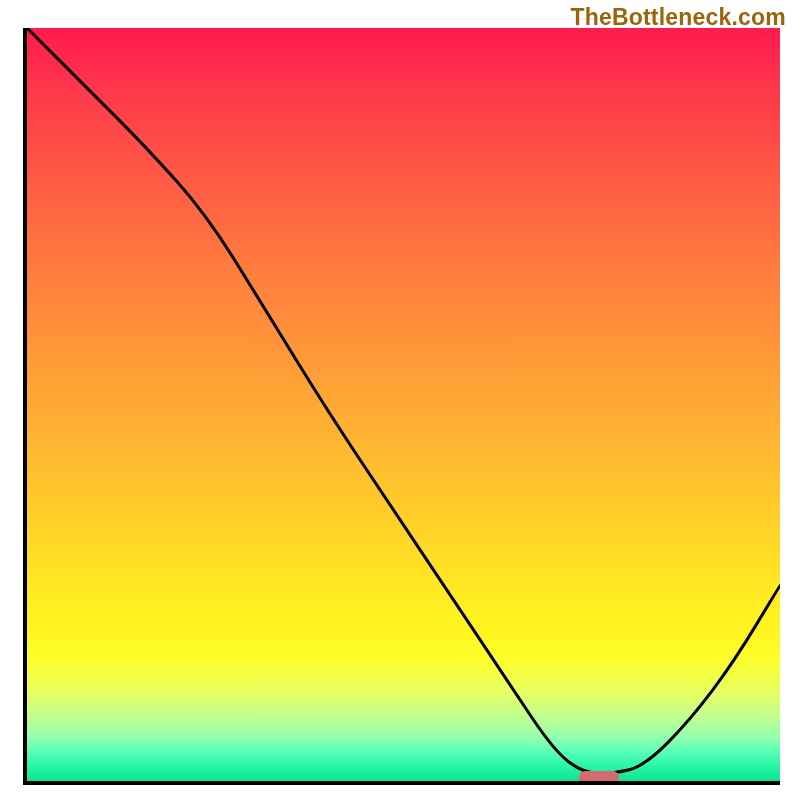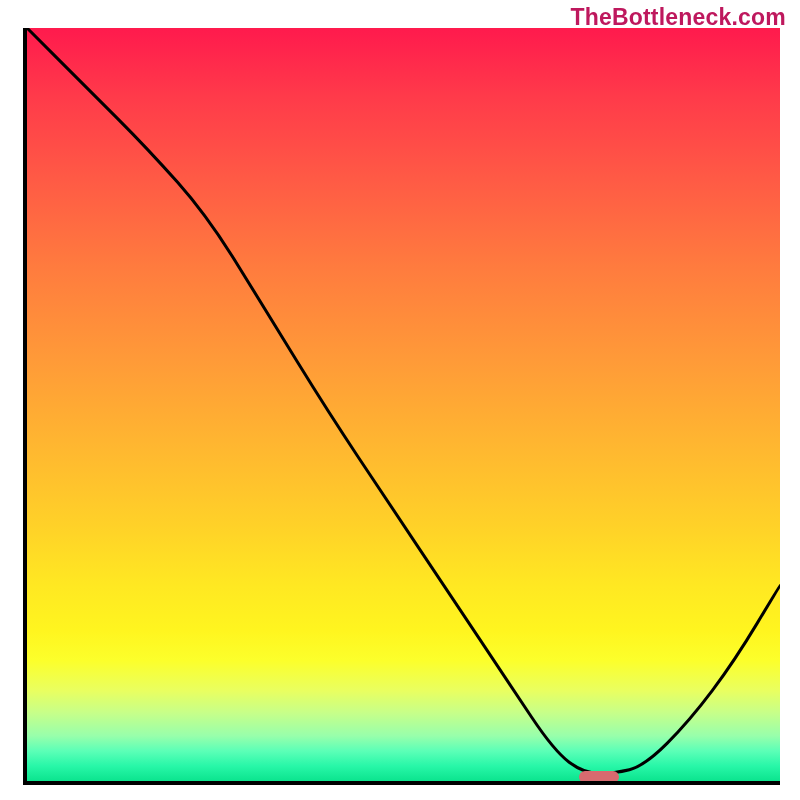--- a/index.html
+++ b/index.html
@@ -15,21 +15,21 @@
     width: 800px;
     height: 800px;
     box-sizing: border-box;
   }
   .watermark {
     position: absolute;
     top: 4px;
     right: 14px;
     font-size: 23px;
     font-weight: 600;
-    color: #be185d;
+    color: #a16207;
     letter-spacing: 0.2px;
   }
   .plot-area {
     position: absolute;
     left: 23px;
     top: 28px;
     width: 757px;
     height: 757px;
     border-left: 4px solid #000;
     border-bottom: 4px solid #000;

